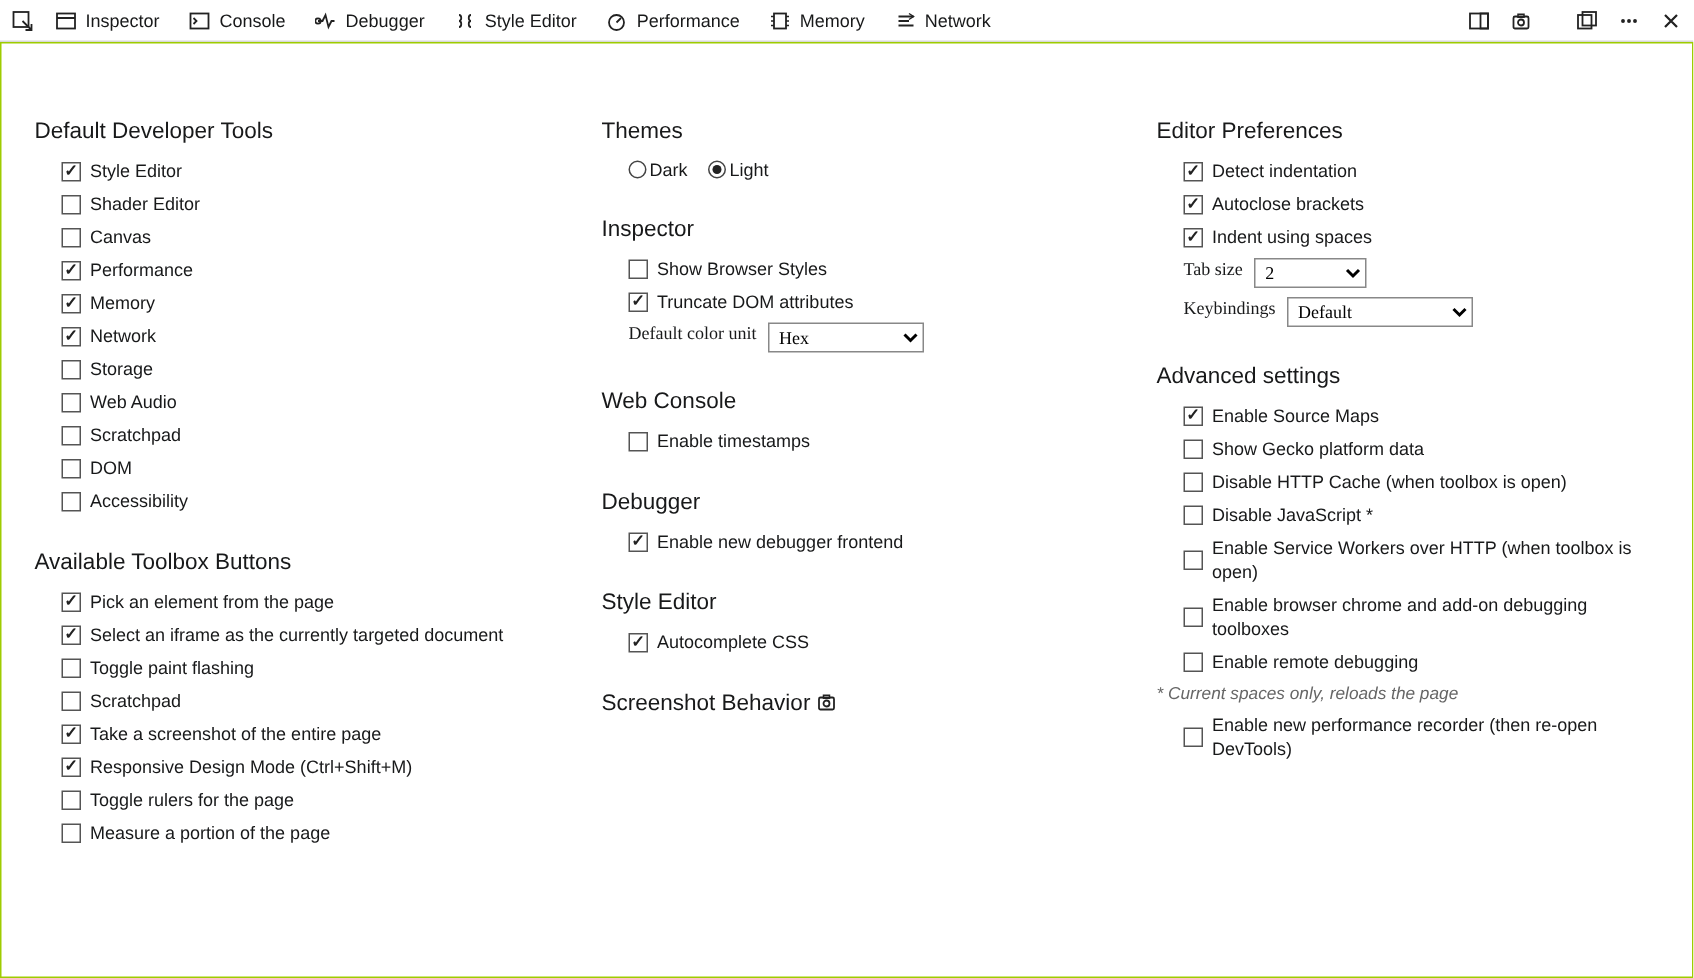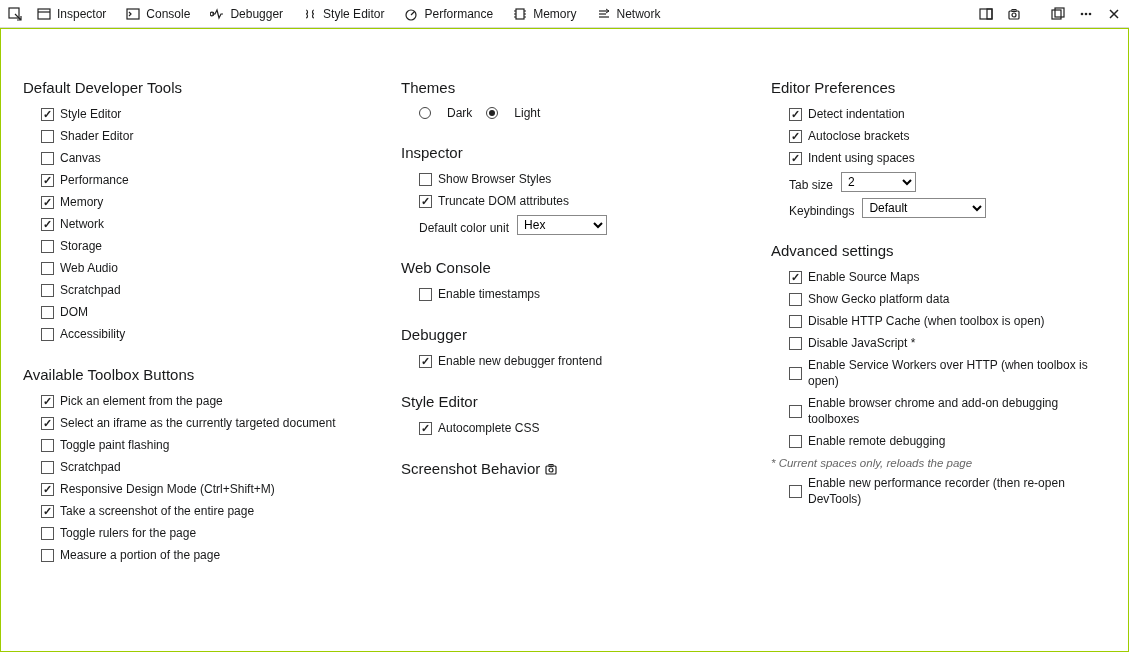--- a/index.html
+++ b/index.html
@@ -107,37 +107,38 @@
   align-items: center;
   justify-content: center;
   cursor: pointer;
 }
 .radio.sel::after {
   content: "";
   width: 6px; height: 6px;
   background: #222;
   border-radius: 50%;
 }
-.radio-wrap { display: flex; align-items: center; gap: 16px; }
+.radio-wrap { display: flex; align-items: center; gap: 2px; }
 .selrow {
   display: flex;
-  align-items: flex-end;
+  align-items: flex-start;
   gap: 8px;
   margin: 6px 0;
   padding-left: 0;
+  font-family: Liberation Serif, serif;
 }
 select {
   font-family: inherit;
   font-size: 12px;
   padding: 1px 2px;
   border: 1px solid #888;
   background: #fff;
   height: 20px;
 }
-.sel-90 { width: 90px; }
+.sel-90 { width: 104px; }
 .sel-75 { width: 75px; }
 .sel-100 { width: 124px; }
 .footnote {
   font-style: italic;
   color: #666;
   font-size: 11.5px;
   margin: 8px 0 6px 0;
 }
 .cam-ico { display:inline-flex; vertical-align: -2px; margin-left:4px; }
 .cam-ico svg { width:14px; height:14px; }
@@ -367,25 +368,25 @@
         <div class="opt">
           <span class="cb"></span>
           <span>Toggle paint flashing</span>
         </div>
         <div class="opt">
           <span class="cb"></span>
           <span>Scratchpad</span>
         </div>
         <div class="opt">
           <span class="cb checked"></span>
+          <span>Take a screenshot of the entire page</span>
+        </div>
+        <div class="opt">
+          <span class="cb checked"></span>
           <span>Responsive Design Mode (Ctrl+Shift+M)</span>
-        </div>
-        <div class="opt">
-          <span class="cb checked"></span>
-          <span>Take a screenshot of the entire page</span>
         </div>
         <div class="opt">
           <span class="cb"></span>
           <span>Toggle rulers for the page</span>
         </div>
         <div class="opt">
           <span class="cb"></span>
           <span>Measure a portion of the page</span>
         </div>
       </div>

